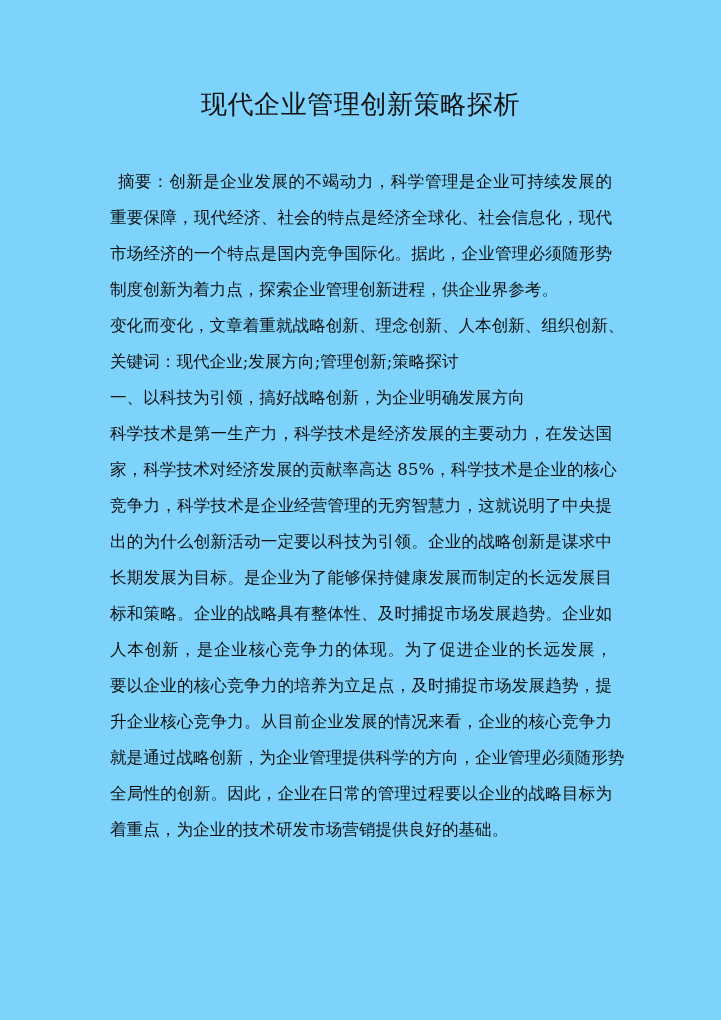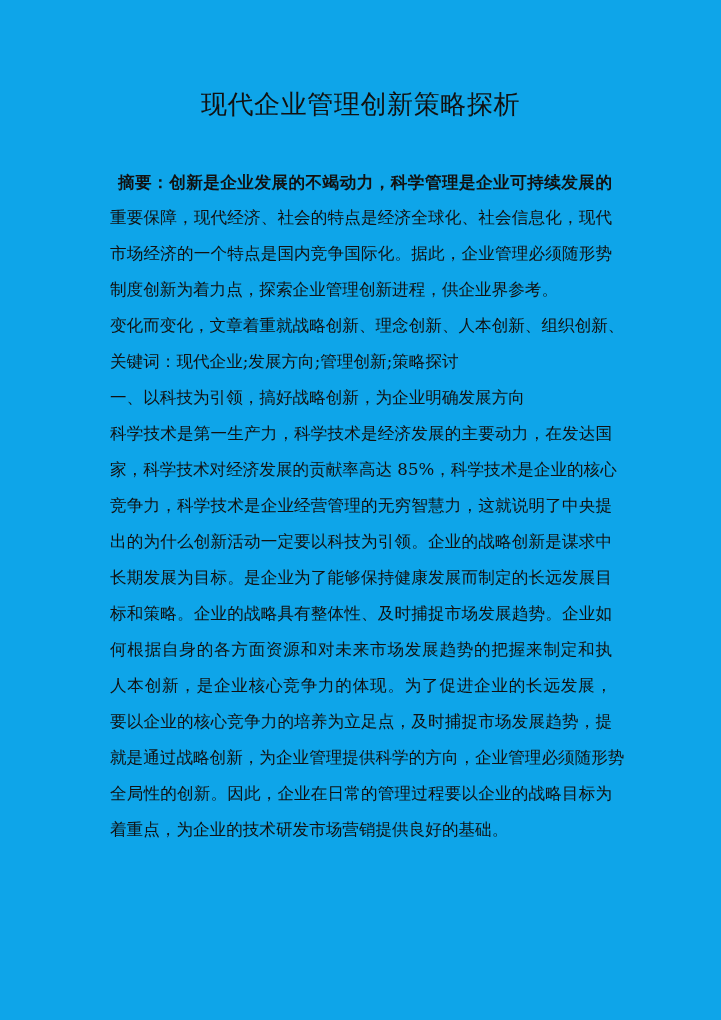--- a/index.html
+++ b/index.html
@@ -13,21 +13,21 @@
       position: relative;
       overflow: hidden;
       color: #111111;
       font-family: "DejaVu Serif", "Liberation Serif", serif;
     }
     .page {
       position: absolute;
       left: 0; top: 0;
       width: 721px;
       height: 1020px;
-      background: #0ea5e9;
+      background: #7dd3fc;
     }
     .title {
       position: absolute;
       left: 0;
       top: 86px;
       width: 721px;
       text-align: center;
       font-size: 26px;
       line-height: 36px;
       font-weight: normal;
@@ -42,21 +42,21 @@
       width: 502px;
     }
     .line {
       display: block;
       height: 36px;
       line-height: 36px;
       font-size: 16.6px;
       white-space: nowrap;
       overflow: visible;
     }
-    .line.indent { padding-left: 8px; font-weight: bold; }
+    .line.indent { padding-left: 8px; }
     .line.justify {
       text-align: justify;
       text-align-last: justify;
     }
   </style>
 </head>
 <body>
 
 <div class="page">
   <h1 class="title">现代企业管理创新策略探析</h1>
@@ -74,21 +74,21 @@
 
     <span class="line">一、以科技为引领，搞好战略创新，为企业明确发展方向</span>
 
     <div>
       <span class="line justify">科学技术是第一生产力，科学技术是经济发展的主要动力，在发达国</span>
       <span class="line justify">家，科学技术对经济发展的贡献率高达 85%，科学技术是企业的核心</span>
       <span class="line justify">竞争力，科学技术是企业经营管理的无穷智慧力，这就说明了中央提</span>
       <span class="line justify">出的为什么创新活动一定要以科技为引领。企业的战略创新是谋求中</span>
       <span class="line justify">长期发展为目标。是企业为了能够保持健康发展而制定的长远发展目</span>
       <span class="line justify">标和策略。企业的战略具有整体性、及时捕捉市场发展趋势。企业如</span>
-      <span class="line justify">何根据自身的各方面资源和对未来市场发展趋势的把握来制定和执</span>
       <span class="line justify">人本创新，是企业核心竞争力的体现。为了促进企业的长远发展，</span>
       <span class="line justify">要以企业的核心竞争力的培养为立足点，及时捕捉市场发展趋势，提</span>
+      <span class="line justify">升企业核心竞争力。从目前企业发展的情况来看，企业的核心竞争力</span>
       <span class="line justify">就是通过战略创新，为企业管理提供科学的方向，企业管理必须随形势</span>
       <span class="line justify">全局性的创新。因此，企业在日常的管理过程要以企业的战略目标为</span>
       <span class="line">着重点，为企业的技术研发市场营销提供良好的基础。</span>
     </div>
   </div>
 </div>
 
 </body></html>

